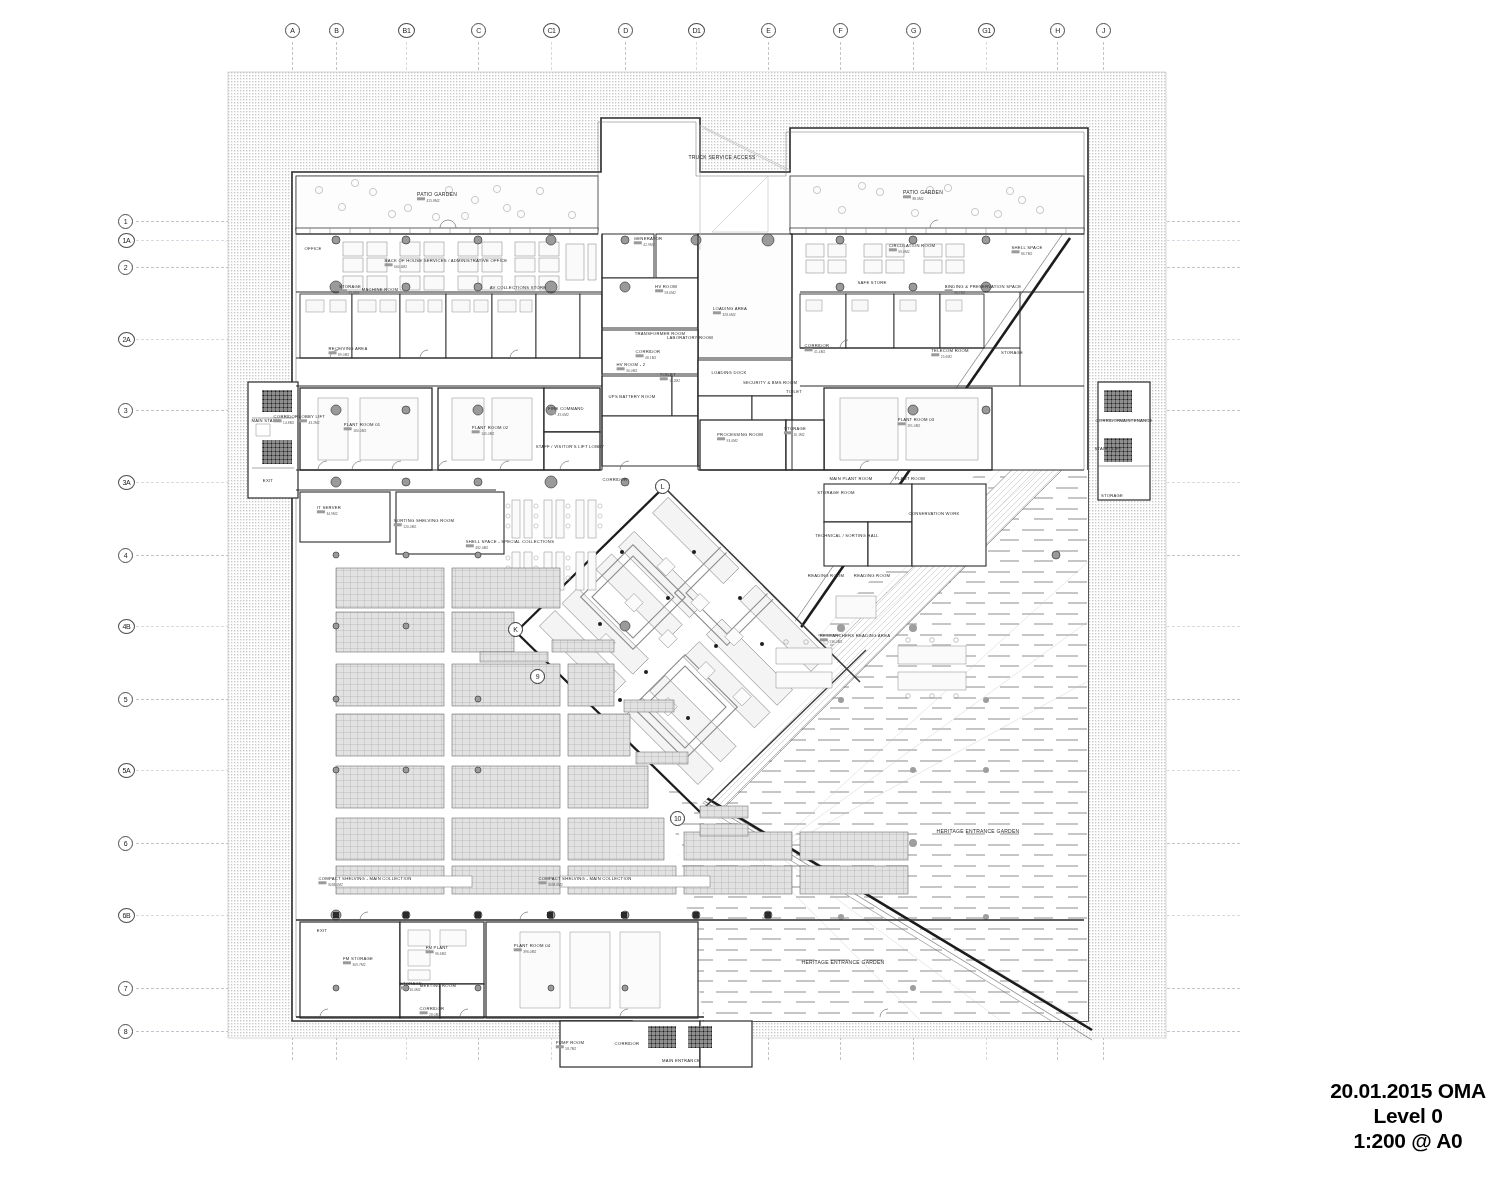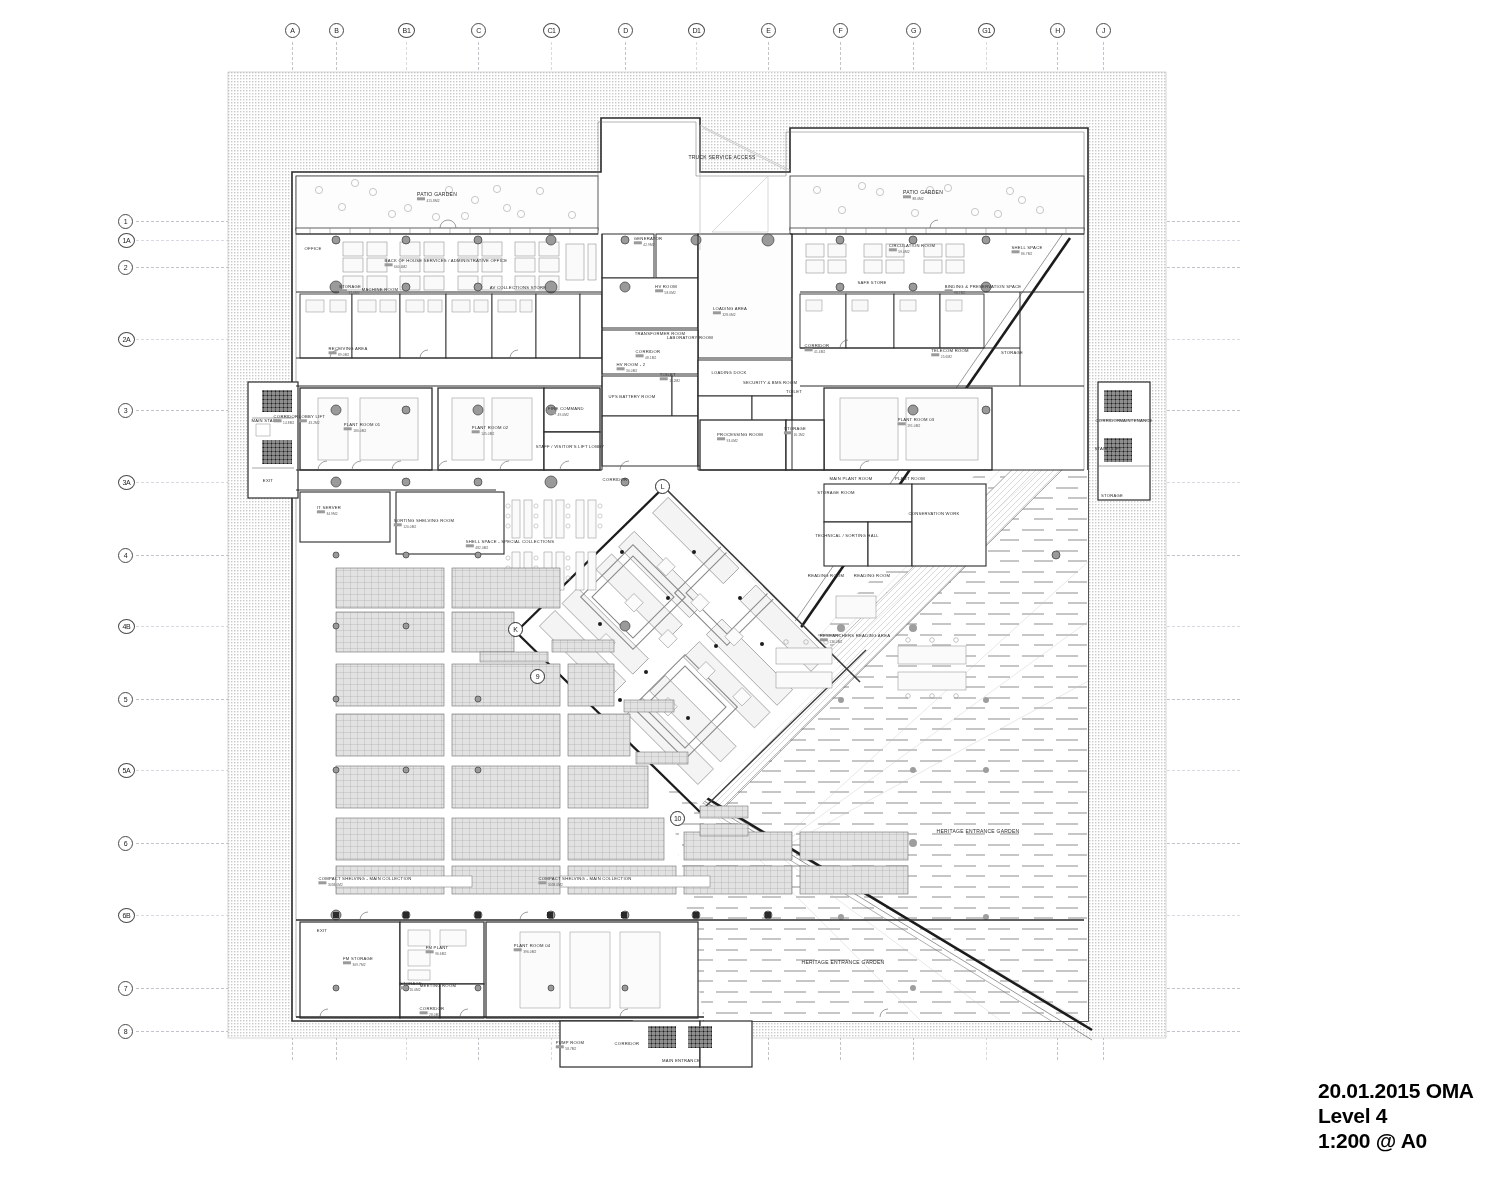--- a/index.html
+++ b/index.html
@@ -11,21 +11,21 @@
   }
   #sheet{position:absolute;inset:0;background:#fff;}
 
   
   #title-block{
     position:absolute; left:1318px; top:1078px; width:180px;
     font-family:"Liberation Sans", sans-serif;
     font-weight:700; font-size:21px; line-height:25px;
     letter-spacing:-0.3px; color:#000;
   }
-  #title-block div{white-space:nowrap;}
+  #title-block div{white-space:nowrap;text-align:center;}
 
   
   .bubble{
     position:absolute;width:15px;height:15px;border-radius:50%;
     border:1px solid #4a4a4a;background:#fff;
     font-size:7px;line-height:13px;text-align:center;color:#222;
     font-family:"Liberation Sans", sans-serif;
     box-sizing:border-box; z-index:40;
     letter-spacing:-0.4px;
   }
@@ -771,17 +771,17 @@
       <div class="lbl" style="left: 627px; top: 1043px; transform: translate(-50%, -50%);"><span>CORRIDOR</span></div>
       <div class="lbl" style="left: 681px; top: 1060px; transform: translate(-50%, -50%);"><span>MAIN ENTRANCE</span></div>
       <div class="lbl" style="left: 322px; top: 930px; transform: translate(-50%, -50%);"><span>EXIT</span></div>
       <div class="lbl" style="left: 268px; top: 480px; transform: translate(-50%, -50%);"><span>EXIT</span></div>
       <div class="lbl" style="left: 615px; top: 479px; transform: translate(-50%, -50%);"><span>CORRIDOR</span></div>
       <div class="lbl" style="left: 729px; top: 372px; transform: translate(-50%, -50%);"><span>LOADING DOCK</span></div>
     </div>
 
   <div id="title-block">
     <div>20.01.2015 OMA</div>
-    <div>Level 4</div>
+    <div>Level 0</div>
     <div>1:200 @ A0</div>
   </div>
 
 </div>
 
 </body></html>

